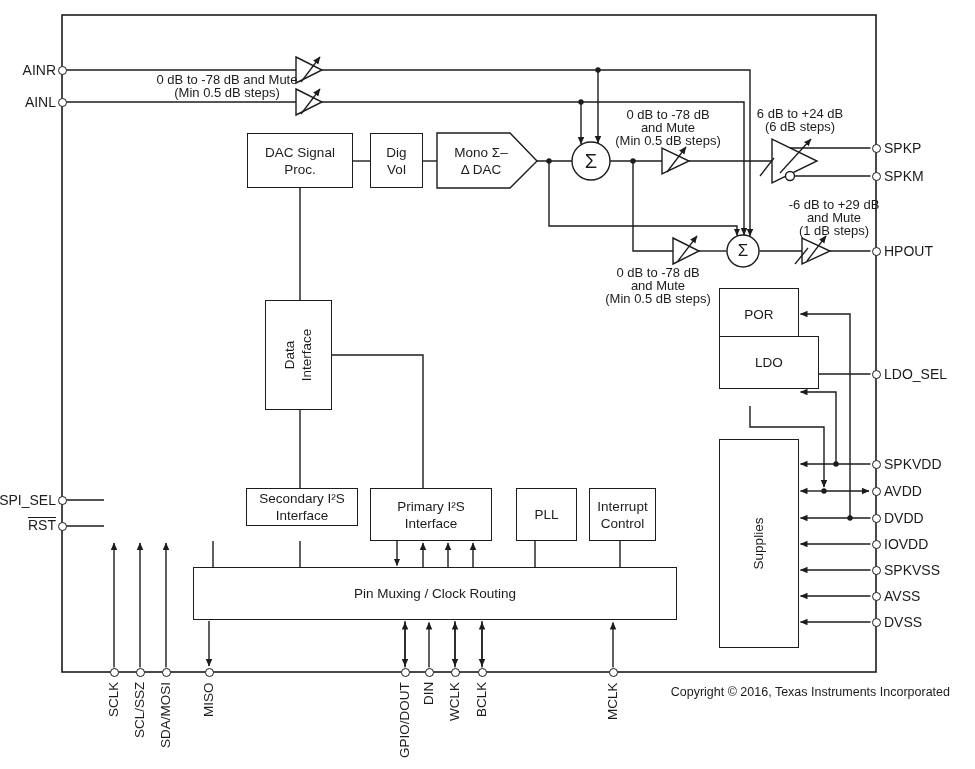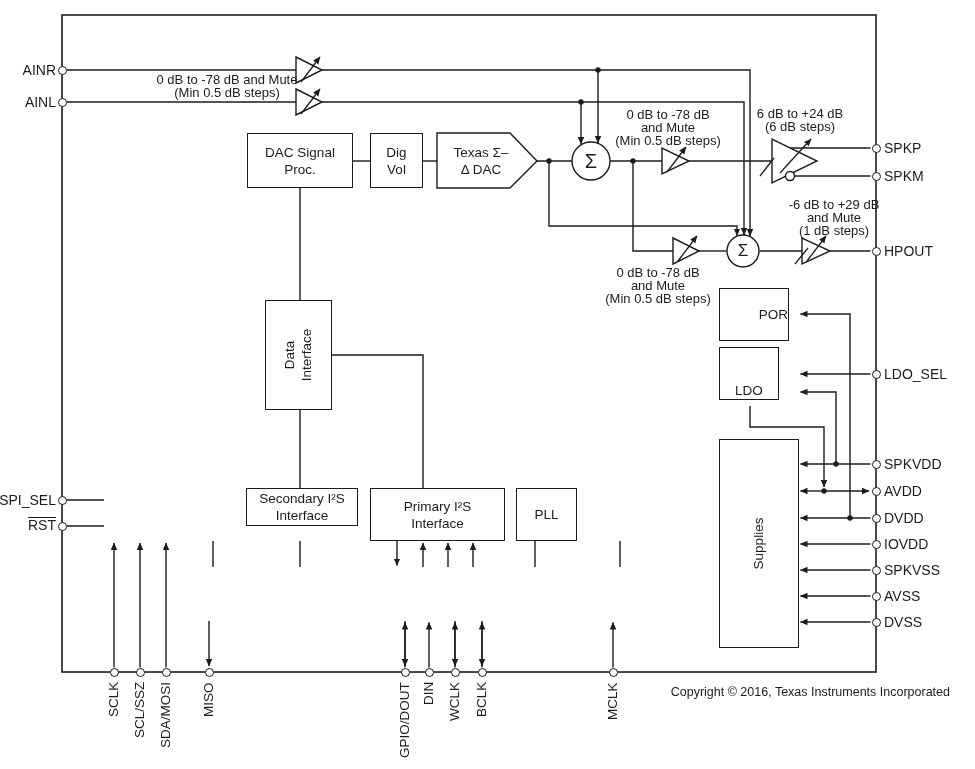--- a/index.html
+++ b/index.html
@@ -135,48 +135,55 @@
 
   <div class="blk" style="left:247px;top:133px;width:106px;height:55px;">
     <div>DAC Signal</div>
     <div>Proc.</div>
   </div>
   <div class="blk" style="left:370px;top:133px;width:53px;height:55px;">
     <div>Dig</div>
     <div>Vol</div>
   </div>
   <div class="blk noborder" style="left:437px;top:133px;width:88px;height:55px;">
-    <div>Texas Σ–</div>
+    <div>Mono Σ–</div>
     <div>Δ DAC</div>
   </div>
   <div class="blk" style="left:265px;top:300px;width:67px;height:110px;">
     <div class="vtext">
       <div>Data</div>
       <div>Interface</div>
     </div>
   </div>
-  <div class="blk" style="left:719px;top:288px;width:70px;height:53px;align-items:flex-end;">
+  <div class="blk" style="left:719px;top:288px;width:80px;height:53px;">
     <div>POR</div>
   </div>
-  <div class="blk" style="left:719px;top:347px;width:60px;height:53px;justify-content:flex-end;">
+  <div class="blk" style="left:719px;top:336px;width:100px;height:53px;">
     <div>LDO</div>
   </div>
   <div class="blk" style="left:719px;top:439px;width:80px;height:209px;">
     <div class="vtext">Supplies</div>
   </div>
   <div class="blk" style="left:246px;top:488px;width:112px;height:38px;">
     <div>Secondary I²S</div>
     <div>Interface</div>
   </div>
-  <div class="blk" style="left:370px;top:488px;width:135px;height:53px;">
+  <div class="blk" style="left:370px;top:488px;width:122px;height:53px;">
     <div>Primary I²S</div>
     <div>Interface</div>
   </div>
   <div class="blk" style="left:516px;top:488px;width:61px;height:53px;">
     <div>PLL</div>
+  </div>
+  <div class="blk" style="left:589px;top:488px;width:67px;height:53px;">
+    <div>Interrupt</div>
+    <div>Control</div>
+  </div>
+  <div class="blk" style="left:193px;top:567px;width:484px;height:53px;">
+    <div>Pin Muxing / Clock Routing</div>
   </div>
 
   <div class="sum" style="left:573px;top:147px;width:36px;height:28px;font-size:20px;">Σ</div>
   <div class="sum" style="left:726px;top:239px;width:34px;height:24px;font-size:17px;">Σ</div>
 
   <div class="pin" style="left:57.5px;top:65.5px;"></div>
   <div class="pin" style="left:57.5px;top:97.5px;"></div>
   <div class="pin" style="left:57.5px;top:495.5px;"></div>
   <div class="pin" style="left:57.5px;top:521.5px;"></div>
   <div class="plabel left" style="top:62px;">AINR</div>

